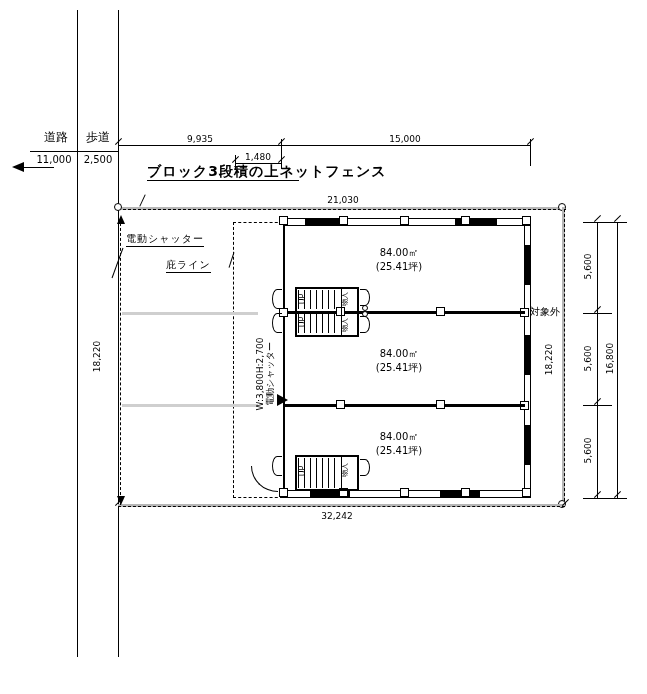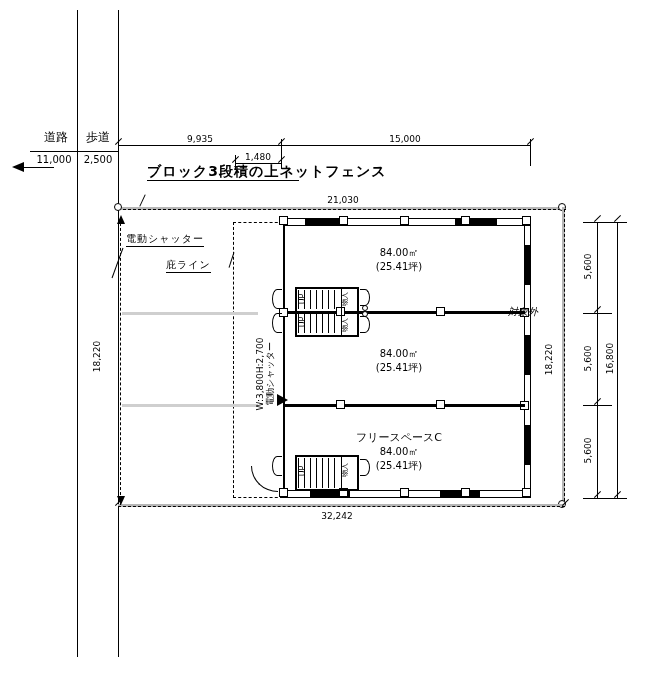--- a/index.html
+++ b/index.html
@@ -167,32 +167,31 @@
   <div class="semi-l" style="left:272px;top:456px;width:10px;height:20px;"></div>
   <div class="arc-bl" style="left:251px;top:466px;width:27px;height:26px;"></div>
   <div class="semi-r" style="left:360px;top:459px;width:10px;height:17px;"></div>
 
   <div class="txt rot" style="left:223px;top:361px;width:90px;height:26px;font-size:9px;">
     <div>W:3,800H:2,700</div>
     <div>電動シャッター</div>
   </div>
   <div class="tri-right" style="left:277px;top:394px;"></div>
 
-  <div class="txt lbl" style="left:508px;top:306px;font-style:italic;">対象外</div>
+  <div class="txt lbl" style="left:530px;top:306px;">対象外</div>
 
   <div class="space-block" style="left:339px;top:246px;">
     <div class="space-sub">84.00㎡</div>
     <div class="space-sub">(25.41坪)</div>
   </div>
   <div class="space-block" style="left:339px;top:347px;">
     <div class="space-sub">84.00㎡</div>
     <div class="space-sub">(25.41坪)</div>
   </div>
   <div class="space-block" style="left:339px;top:430px;">
-    <div class="space-name">フリースペースC</div>
     <div class="space-sub">84.00㎡</div>
     <div class="space-sub">(25.41坪)</div>
   </div>
 
   <div class="vl" style="left:597px;top:222px;height:276px;"></div>
   <div class="vl" style="left:617px;top:222px;height:276px;"></div>
   <div class="hl" style="left:583px;top:222px;width:44px;"></div>
   <div class="hl" style="left:583px;top:313px;width:29px;"></div>
   <div class="hl" style="left:583px;top:405px;width:29px;"></div>
   <div class="hl" style="left:583px;top:498px;width:44px;"></div>

